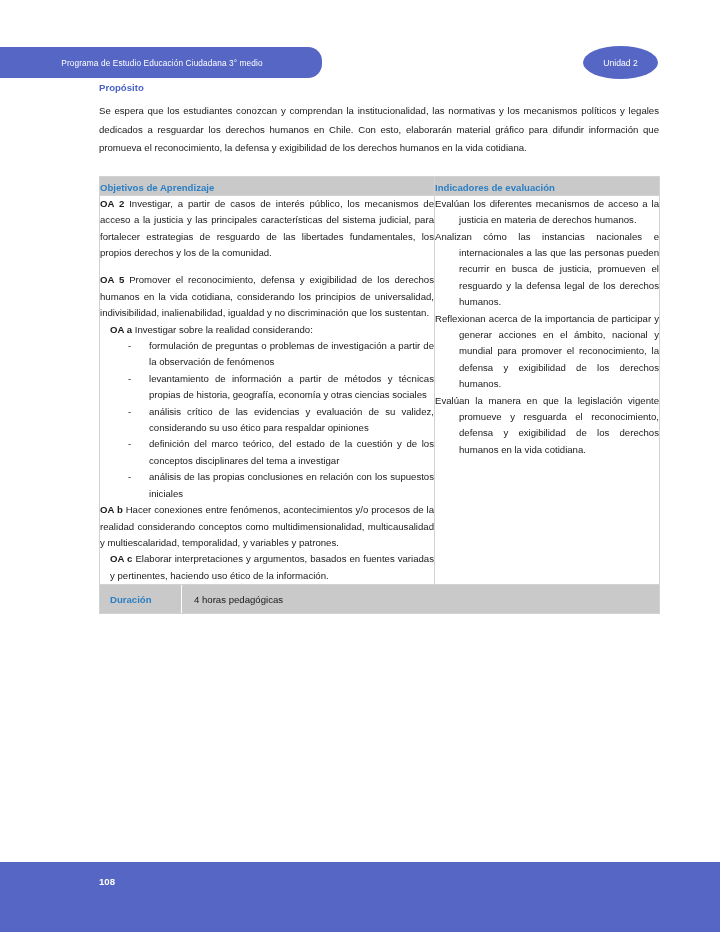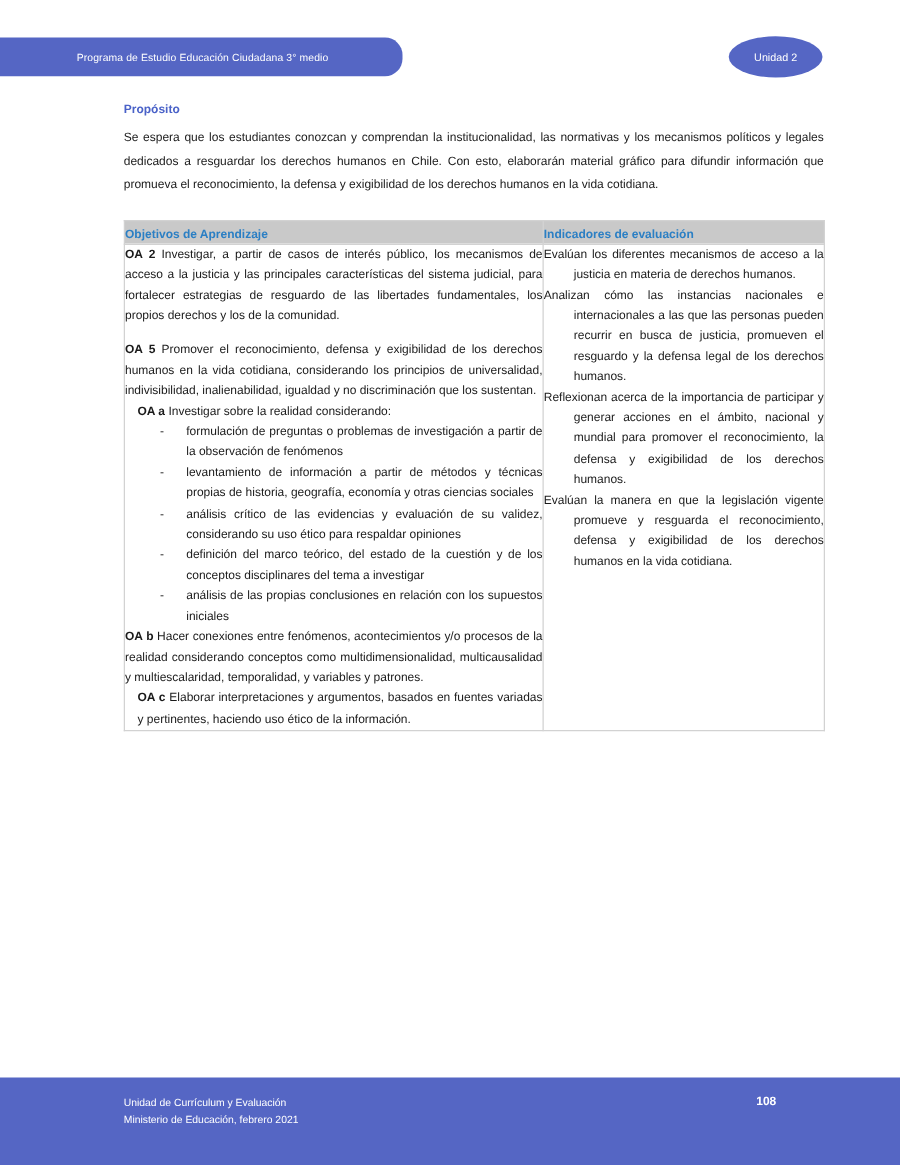--- a/index.html
+++ b/index.html
@@ -12,21 +12,21 @@
     background: #ffffff;
     font-family: "Liberation Sans", sans-serif;
     color: #1a1a1a;
     position: relative;
     overflow: hidden;
   }
 
   
   .header-zone {
     position: absolute;
-    top: 0; left: 0;
+    top: 17px; left: 0;
     width: 720px;
     height: 68px;
   }
   .header-pill {
     position: absolute;
     left: -14px;
     top: 30px;
     width: 336px;
     height: 31px;
     background: #5566c4;
@@ -287,25 +287,33 @@
         </td>
 
         <td class="body-cell-right">
           <p class="ind-item">Evalúan los diferentes mecanismos de acceso a la justicia en materia de derechos humanos.</p>
           <p class="ind-item">Analizan cómo las instancias nacionales e internacionales a las que las personas pueden recurrir en busca de justicia, promueven el resguardo y la defensa legal de los derechos humanos.</p>
           <p class="ind-item">Reflexionan acerca de la importancia de participar y generar acciones en el ámbito, nacional y mundial para promover el reconocimiento, la defensa y exigibilidad de los derechos humanos.</p>
           <p class="ind-item">Evalúan la manera en que la legislación vigente promueve y resguarda el reconocimiento, defensa y exigibilidad de los derechos humanos en la vida cotidiana.</p>
         </td>
       </tr>
 
+      <tr>
+        <td class="dur-cell" colspan="2">
+          <div class="dur-inner">
+            <div class="dur-label-box">
+              <span class="dur-label">Duración</span>
+            </div>
+            <div class="dur-value-box">
+              <span class="dur-value">4 horas pedagógicas</span>
+            </div>
+          </div>
+        </td>
+      </tr>
     </tbody>
   </table>
 </div>
 
 <div class="footer-bar">
   <div class="footer-inner">
-    <div class="footer-lines">
-      <div>Unidad de Currículum y Evaluación</div>
-      <div>Ministerio de Educación, febrero 2021</div>
-    </div>
     <div class="footer-page">108</div>
   </div>
 </div>
 
 </body></html>

